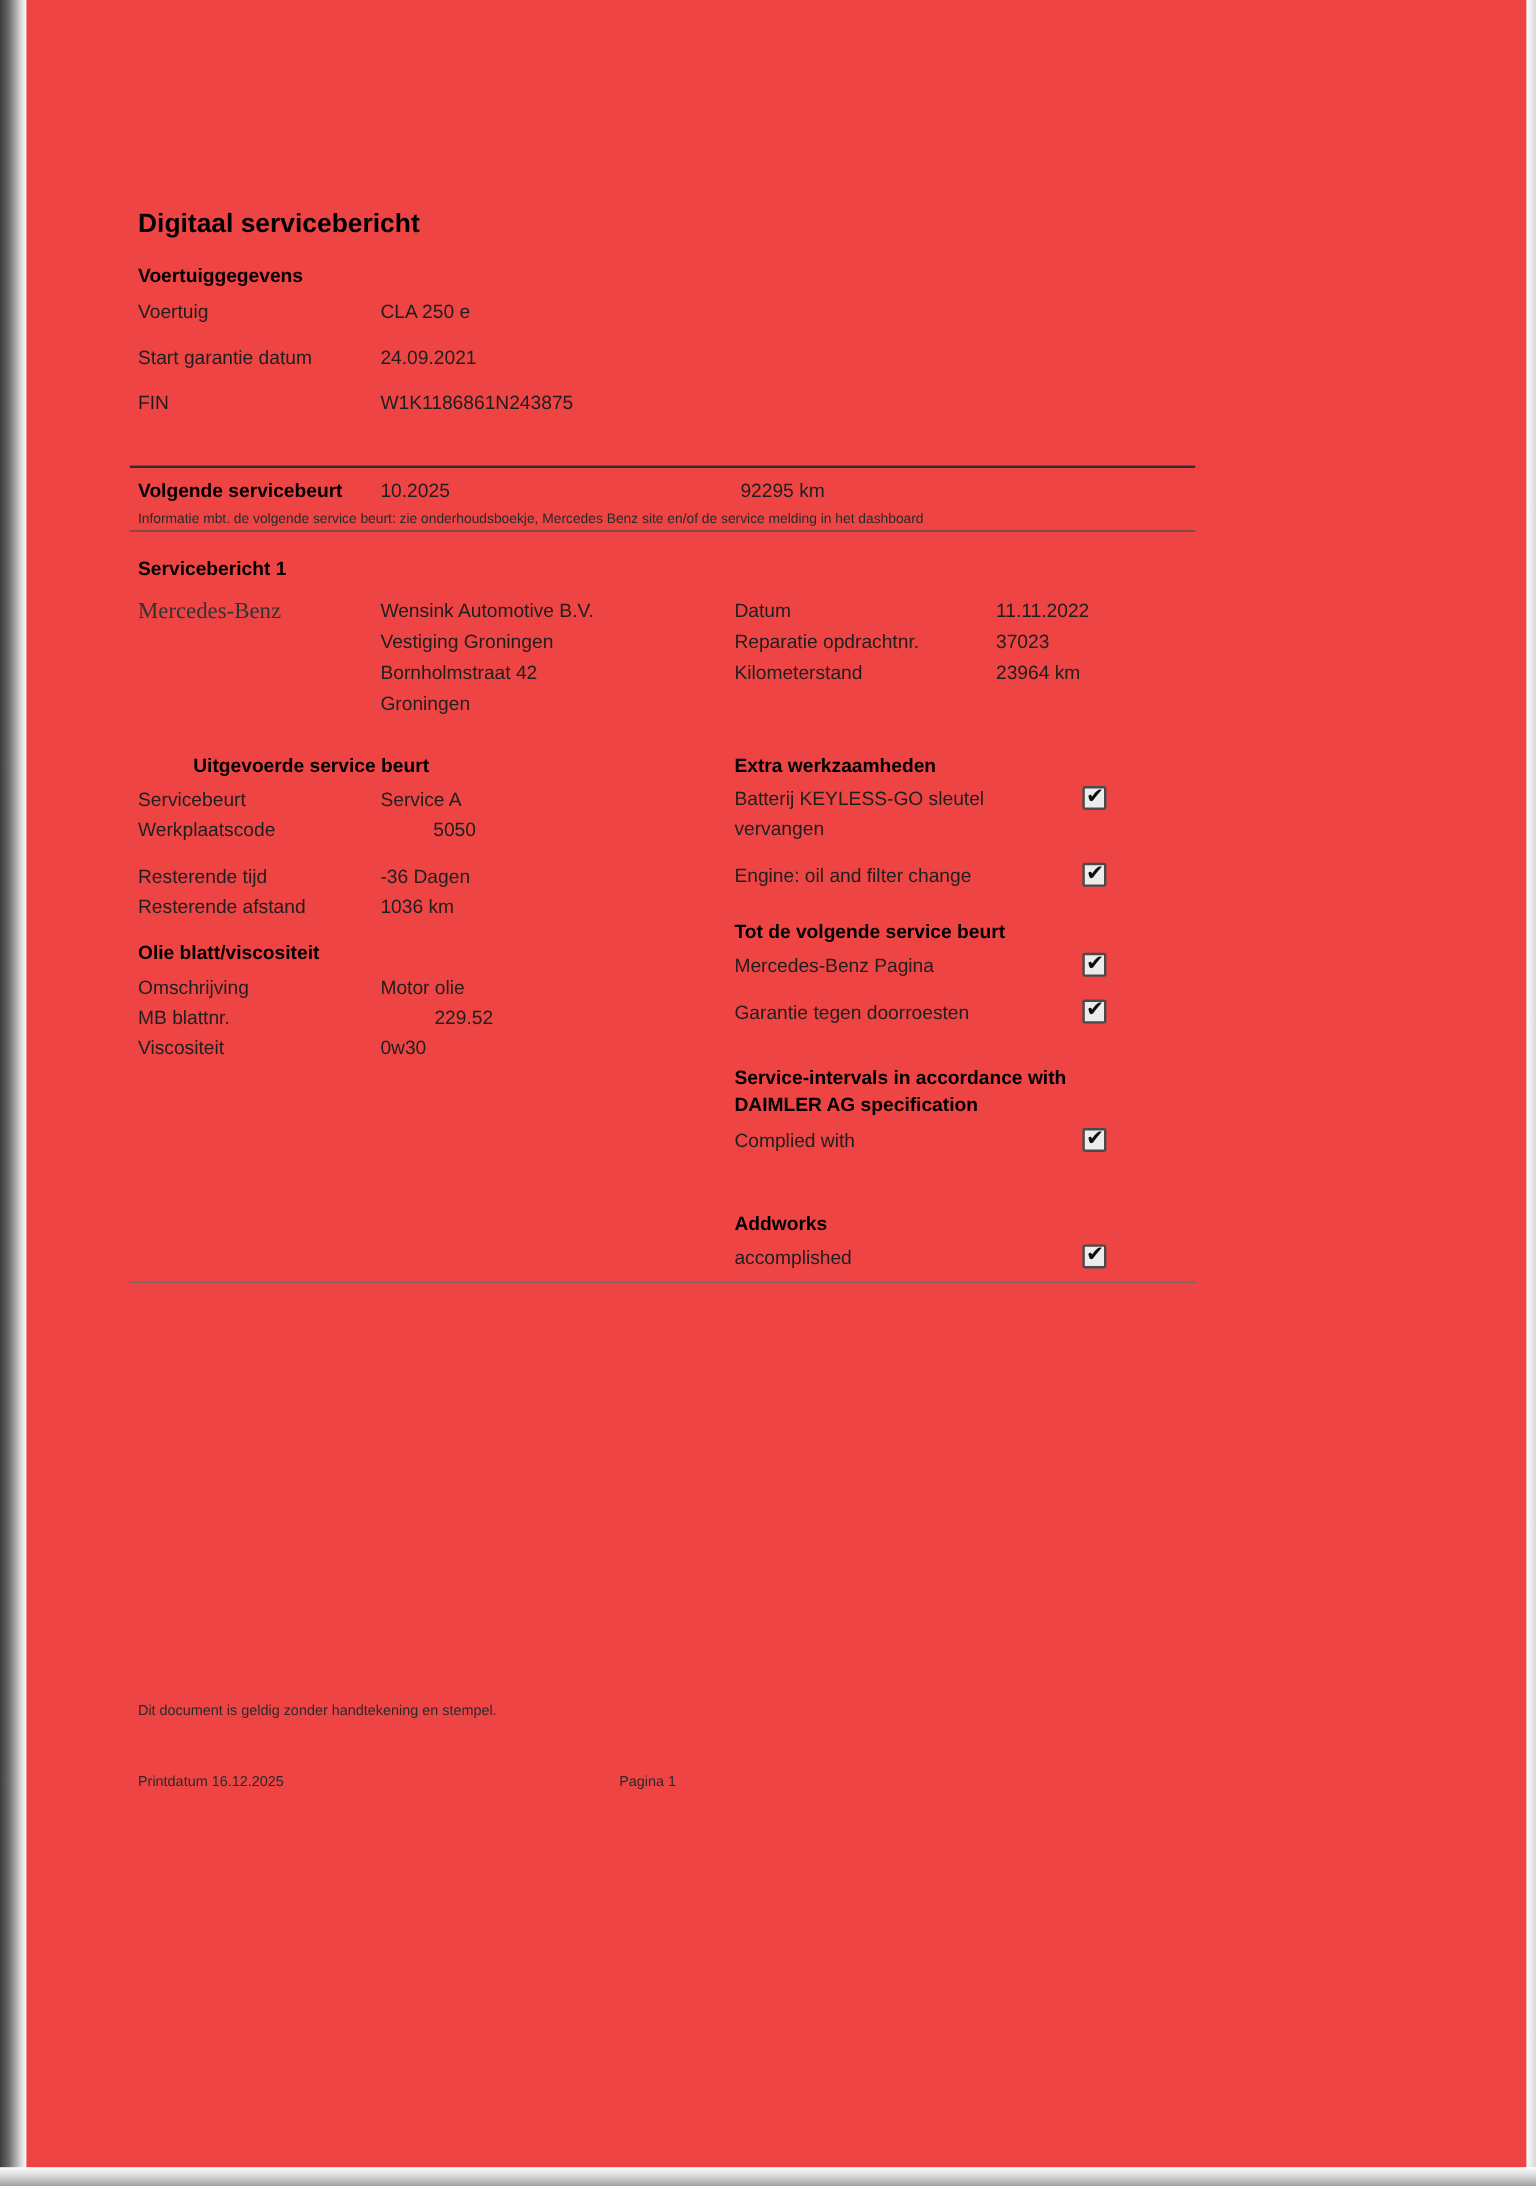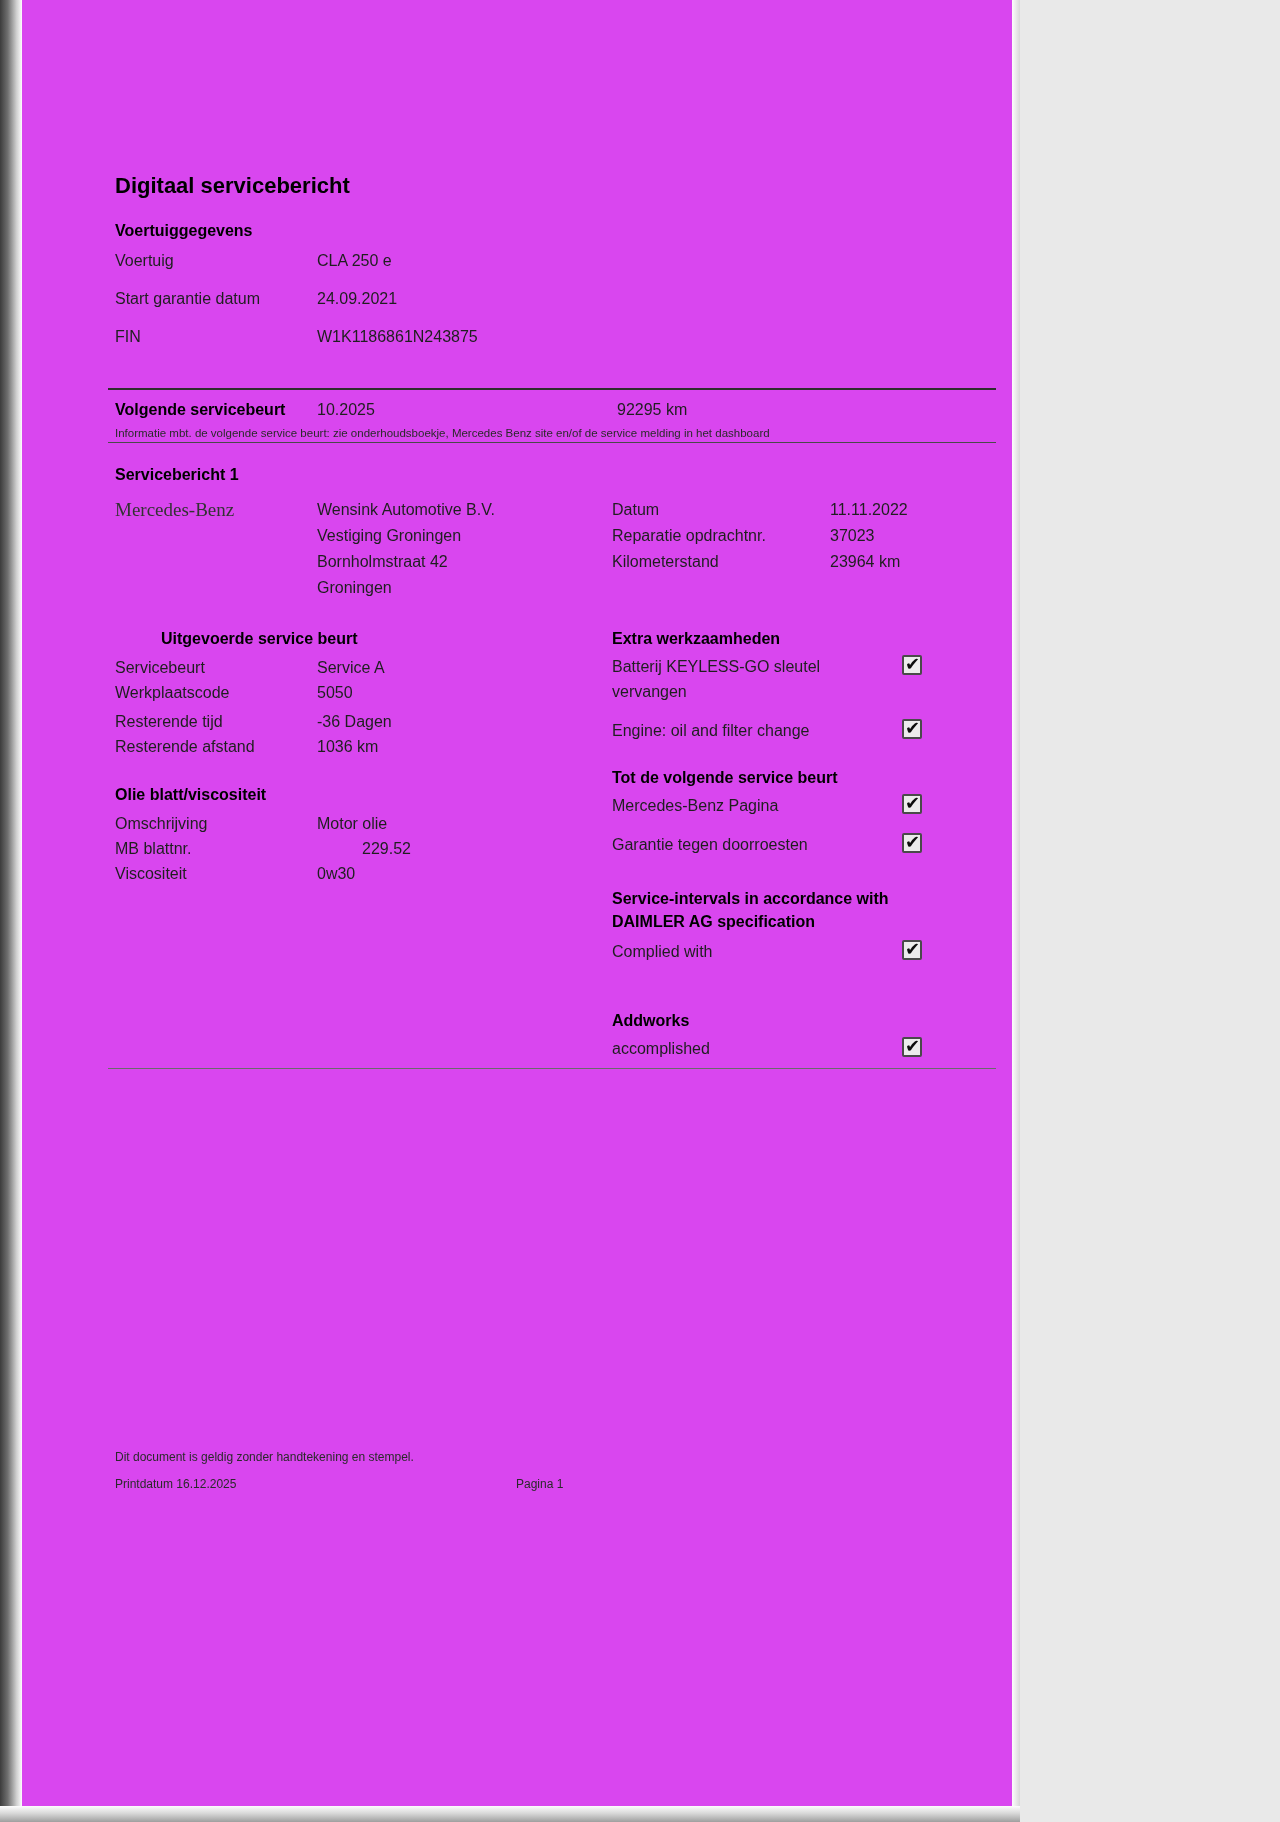--- a/index.html
+++ b/index.html
@@ -1,19 +1,19 @@
 <!DOCTYPE html>
 <html><head>
 <meta charset="utf-8">
 <style>
   html,body { margin:0; padding:0; background:#e9e9e9; }
   .page {
     position:relative;
-    width:1020px; height:1822px;
-    background:#d946ef;
+    width:1280px; height:1822px;
+    background:#ef4444;
     font-family:"Liberation Sans","DejaVu Sans",sans-serif;
     color:#1f1f1f;
     overflow:hidden;
   }
   .scan-edge-left {
     position:absolute; left:0; top:0; width:22px; height:100%;
     background:linear-gradient(to right,#3c3c3c 0%,#6f6f6f 35%,#cfcfcf 75%,#fdfdfd 100%);
   }
   .scan-edge-bottom {
     position:absolute; left:0; bottom:0; width:100%; height:16px;
@@ -111,21 +111,21 @@
       <span>23964 km</span>
     </div>
   </div>
 
   <div class="abs" style="left:115px; top:630px; width:460px;">
     <div class="sec-heading" style="margin-bottom:8px;margin-left:46px;">Uitgevoerde service beurt</div>
     <div class="kv-row" style="margin-bottom:2px;">
       <span class="k">Servicebeurt</span>
       <span class="v">Service A</span>
     </div>
-    <div class="kv-row" style="margin-bottom:6px;">
+    <div class="kv-row" style="margin-bottom:16px;gap:44px;">
       <span class="k">Werkplaatscode</span>
       <span class="v">5050</span>
     </div>
     <div class="kv-row" style="margin-bottom:2px;">
       <span class="k">Resterende tijd</span>
       <span class="v">-36 Dagen</span>
     </div>
     <div class="kv-row" style="margin-bottom:2px;">
       <span class="k">Resterende afstand</span>
       <span class="v">1036 km</span>
@@ -178,16 +178,16 @@
 
     <div class="sec-heading" style="margin-bottom:6px;">Addworks</div>
     <div class="check-item">
       <span class="lbl">accomplished</span>
       <span class="checkbox checked"></span>
     </div>
   </div>
 
   <div class="rule thin" style="top:1068px; background:#6a6a6a;"></div>
 
-  <div class="abs footer-txt" style="left:115px; top:1450px;">Dit document is geldig zonder handtekening en stempel.</div>
+  <div class="abs footer-txt" style="left:115px; top:1418px;">Dit document is geldig zonder handtekening en stempel.</div>
   <div class="abs footer-txt" style="left:115px; top:1477px;">Printdatum 16.12.2025</div>
   <div class="abs footer-txt" style="left:516px; top:1477px;">Pagina 1</div>
 </div>
 
 </body></html>

